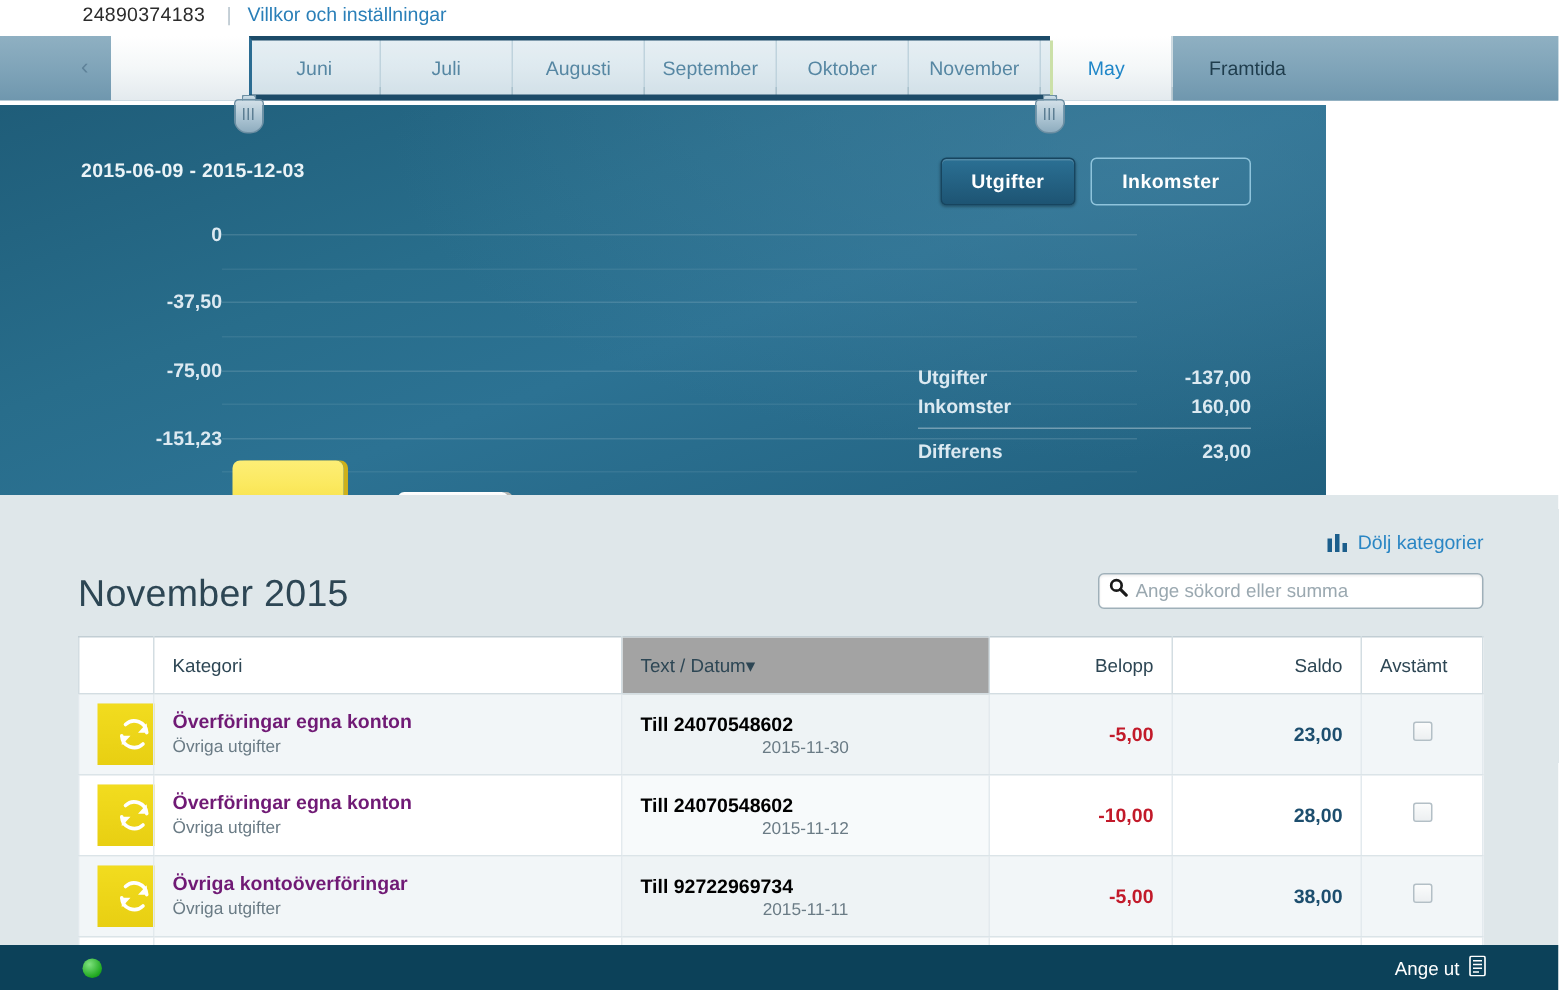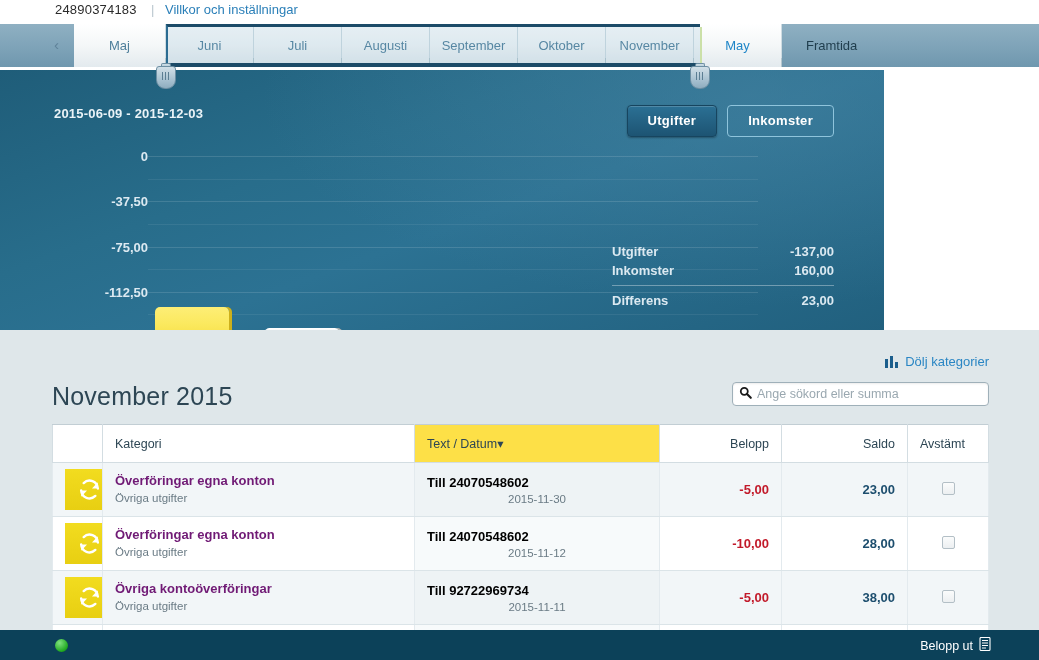--- a/index.html
+++ b/index.html
@@ -190,21 +190,21 @@
     position: absolute; left: 52px; top: 424px;
     width: 936px; border-collapse: collapse;
     background: #fff; table-layout: fixed;
   }
   table.tx th {
     font-size: 12.5px; font-weight: normal; color: #2d4654;
     padding: 11px 12px; text-align: left;
     border: 1px solid #d3dde2; border-top: 1px solid #c2ced4;
     background: #ffffff; height: 34px;
   }
-  table.tx th.txt { background: #fde047; }
+  table.tx th.txt { background: #a3a3a3; }
   table.tx th.num { text-align: right; }
   table.tx td {
     border-left: 1px solid #e3eaee; border-right: 1px solid #e3eaee;
     border-bottom: 1px solid #dbe4e8;
     padding: 6px 12px; vertical-align: middle; height: 41px;
   }
   tr.r-odd td { background: #f2f6f8; }
   tr.r-even td { background: #ffffff; }
   td.icon-cell {
     width: 50px; padding: 0; text-align: center;
@@ -261,24 +261,20 @@
 
   <div class="topbar">
     <span class="acct-no">24890374183</span>
     <span class="acct-sep">|</span>
     <span class="acct-link">Villkor och inställningar</span>
   </div>
 
   <div class="monthbar">
     <span class="chev-left">‹</span>
     <div class="month-track" id="month-track">
-        <div class="month-cell" style="left: 0px; width: 92px;">
-          <span>Maj</span>
-          <span class="tickmark"></span>
-        </div>
         <div class="month-cell" style="left: 92px; width: 88px;">
           <span>Juni</span>
           <span class="tickmark"></span>
         </div>
         <div class="month-cell" style="left: 180px; width: 88px;">
           <span>Juli</span>
           <span class="tickmark"></span>
         </div>
         <div class="month-cell" style="left: 268px; width: 88px;">
           <span>Augusti</span>
@@ -335,21 +331,21 @@
         <div class="gridline" style="top: 176.5px;"></div>
         <div class="gridline" style="top: 131.25px;"></div>
         <div class="gridline" style="top: 86px;"></div>
         <div class="gridline" style="top: 244.375px; opacity: 0.55;"></div>
         <div class="gridline" style="top: 199.125px; opacity: 0.55;"></div>
         <div class="gridline" style="top: 153.875px; opacity: 0.55;"></div>
         <div class="gridline" style="top: 108.625px; opacity: 0.55;"></div>
       </div>
     <div class="yaxis" id="chart-yaxis">
         <div class="ylab" style="top: 267px;">-150,00</div>
-        <div class="ylab" style="top: 221.75px;">-112,50</div>
+        <div class="ylab" style="top: 221.75px;">-151,23</div>
         <div class="ylab" style="top: 176.5px;">-75,00</div>
         <div class="ylab" style="top: 131.25px;">-37,50</div>
         <div class="ylab" style="top: 86px;">0</div>
       </div>
     <div id="chart-bars">
         <div class="bar-yellow" style="left: 155px; top: 236.833px; height: 30.1667px;"></div>
         <div class="bar-white" style="left: 265px; top: 258px;"></div>
       </div>
 
     <div class="btn-group">
@@ -499,21 +495,21 @@
           <td class="amt"><span class="pos">5,00</span></td>
           <td class="saldo">43,00</td>
           <td class="chk"><span class="chkbox"></span></td>
         </tr>
       </tbody>
   </table>
 
   <div class="bottombar">
     <span class="status-dot"></span>
     <span class="print">
-      <span>Belopp ut</span>
+      <span>Ange ut</span>
       <span>
         <svg width="12" height="14" viewBox="0 0 12 14">
           <rect x="1" y="0.5" width="10" height="13" fill="none" stroke="#ffffff" stroke-width="1.1" rx="1"></rect>
           <line x1="3" y1="3.5" x2="9" y2="3.5" stroke="#ffffff" stroke-width="1"></line>
           <line x1="3" y1="6" x2="9" y2="6" stroke="#ffffff" stroke-width="1"></line>
           <line x1="3" y1="8.5" x2="9" y2="8.5" stroke="#ffffff" stroke-width="1"></line>
           <line x1="3" y1="11" x2="7" y2="11" stroke="#ffffff" stroke-width="1"></line>
         </svg>
       </span>
     </span>

